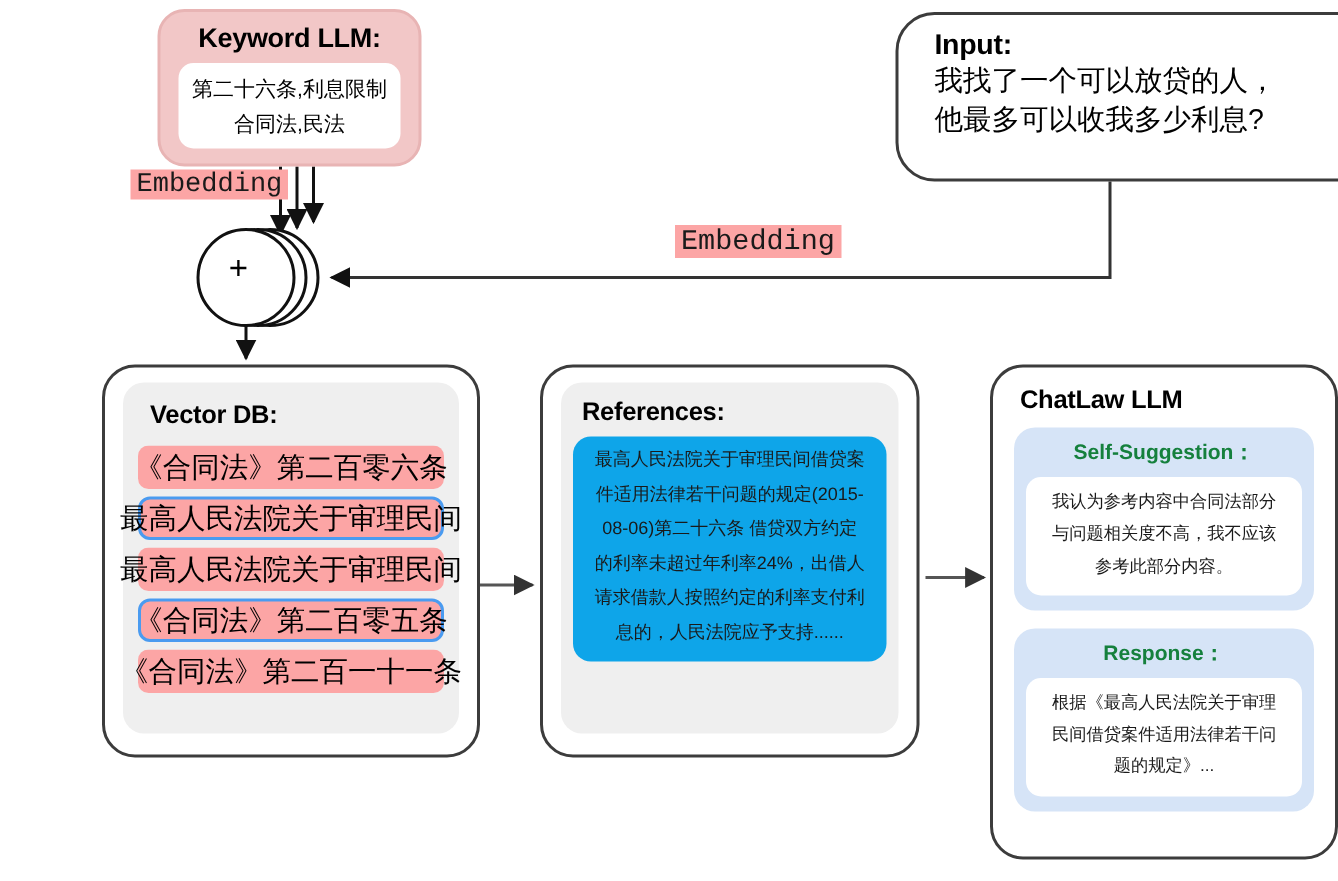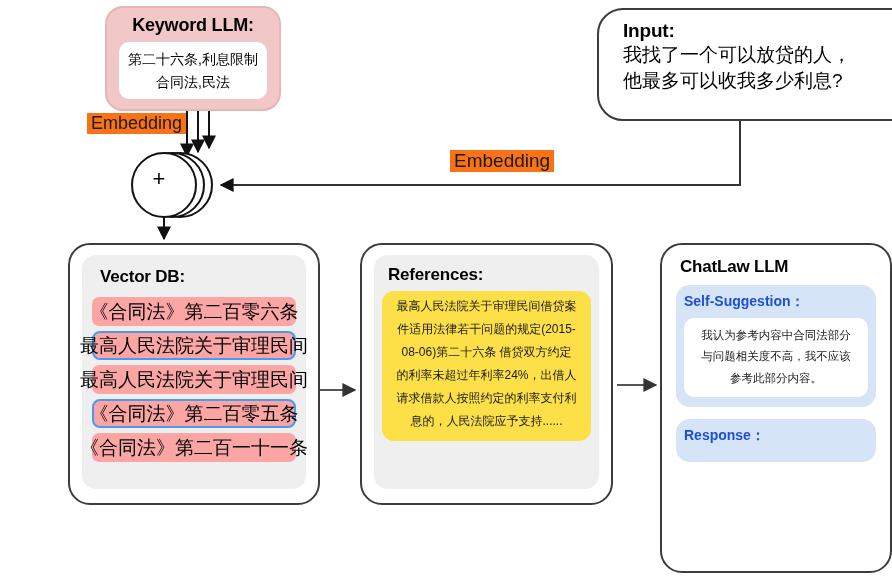--- a/index.html
+++ b/index.html
@@ -89,23 +89,24 @@
     margin-left:24px;
     line-height:1.35;
     white-space:nowrap;
   }
 
   
   .edge-label{
     position:absolute;
     font-size:17px;
     color:#1a1a1a;
-    background:#f97316;
+    background:#fca5a5;
     padding:0 4px;
     white-space:nowrap;
+    font-family:Liberation Mono, monospace;
   }
   #embedding-left{ left:52px; top:113px; font-size:18px; }
   #embedding-right{ left:415px; top:150px; font-size:19px; }
 
   
   #plus-node{
     position:absolute;
     left:93px; top:148px;
     width:78px; height:72px;
   }
@@ -157,21 +158,21 @@
   #references .inner{
     position:absolute;
     left:12px; right:12px; top:10px; bottom:14px;
     padding:6px 8px 0 8px;
   }
   #references .card-title{
     font-size:17px;
     margin:4px 0 6px 6px;
   }
   #references .ref-body{
-    background:#fde047;
+    background:#0ea5e9;
     border-radius:12px;
     padding:4px 10px 8px 10px;
   }
   #references .ref-line{
     font-size:12px;
     color:#1a1a1a;
     line-height:1.92;
     text-align:center;
     white-space:nowrap;
   }
@@ -188,21 +189,22 @@
   .blue-panel{
     box-sizing:border-box;
     margin:0 14px 12px 14px;
     background:#d6e4f7;
     border-radius:14px;
     padding:8px 8px 10px 8px;
   }
   .blue-panel .panel-title{
     font-size:14px;
     font-weight:bold;
-    color:#1d4ed8;
+    color:#15803d;
+    text-align:center;
     margin-bottom:7px;
   }
   .panel-body{
     background:#ffffff;
     border-radius:10px;
     padding:7px 8px 8px 8px;
   }
   .panel-body .p-line{
     font-size:11.5px;
     color:#1a1a1a;
@@ -305,16 +307,21 @@
       <div class="panel-title">Self-Suggestion：</div>
       <div class="panel-body">
         <div class="p-line">我认为参考内容中合同法部分</div>
         <div class="p-line">与问题相关度不高，我不应该</div>
         <div class="p-line">参考此部分内容。</div>
       </div>
     </div>
 
     <div class="blue-panel">
       <div class="panel-title">Response：</div>
+      <div class="panel-body">
+        <div class="p-line">根据《最高人民法院关于审理</div>
+        <div class="p-line">民间借贷案件适用法律若干问</div>
+        <div class="p-line">题的规定》...</div>
+      </div>
     </div>
   </div>
 
 </div>
 
 </body></html>

